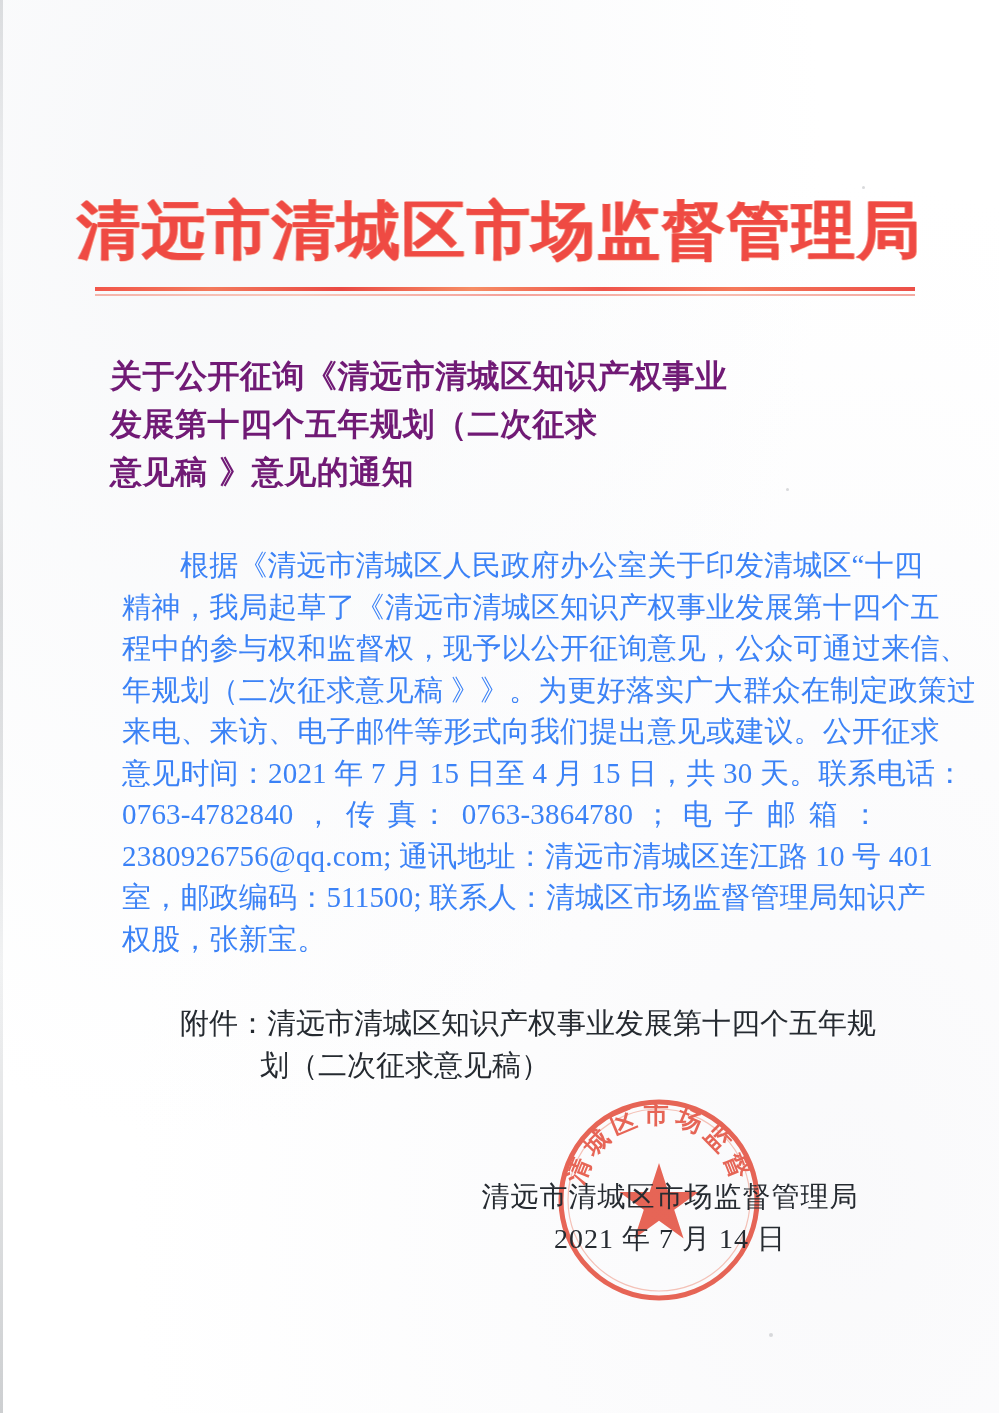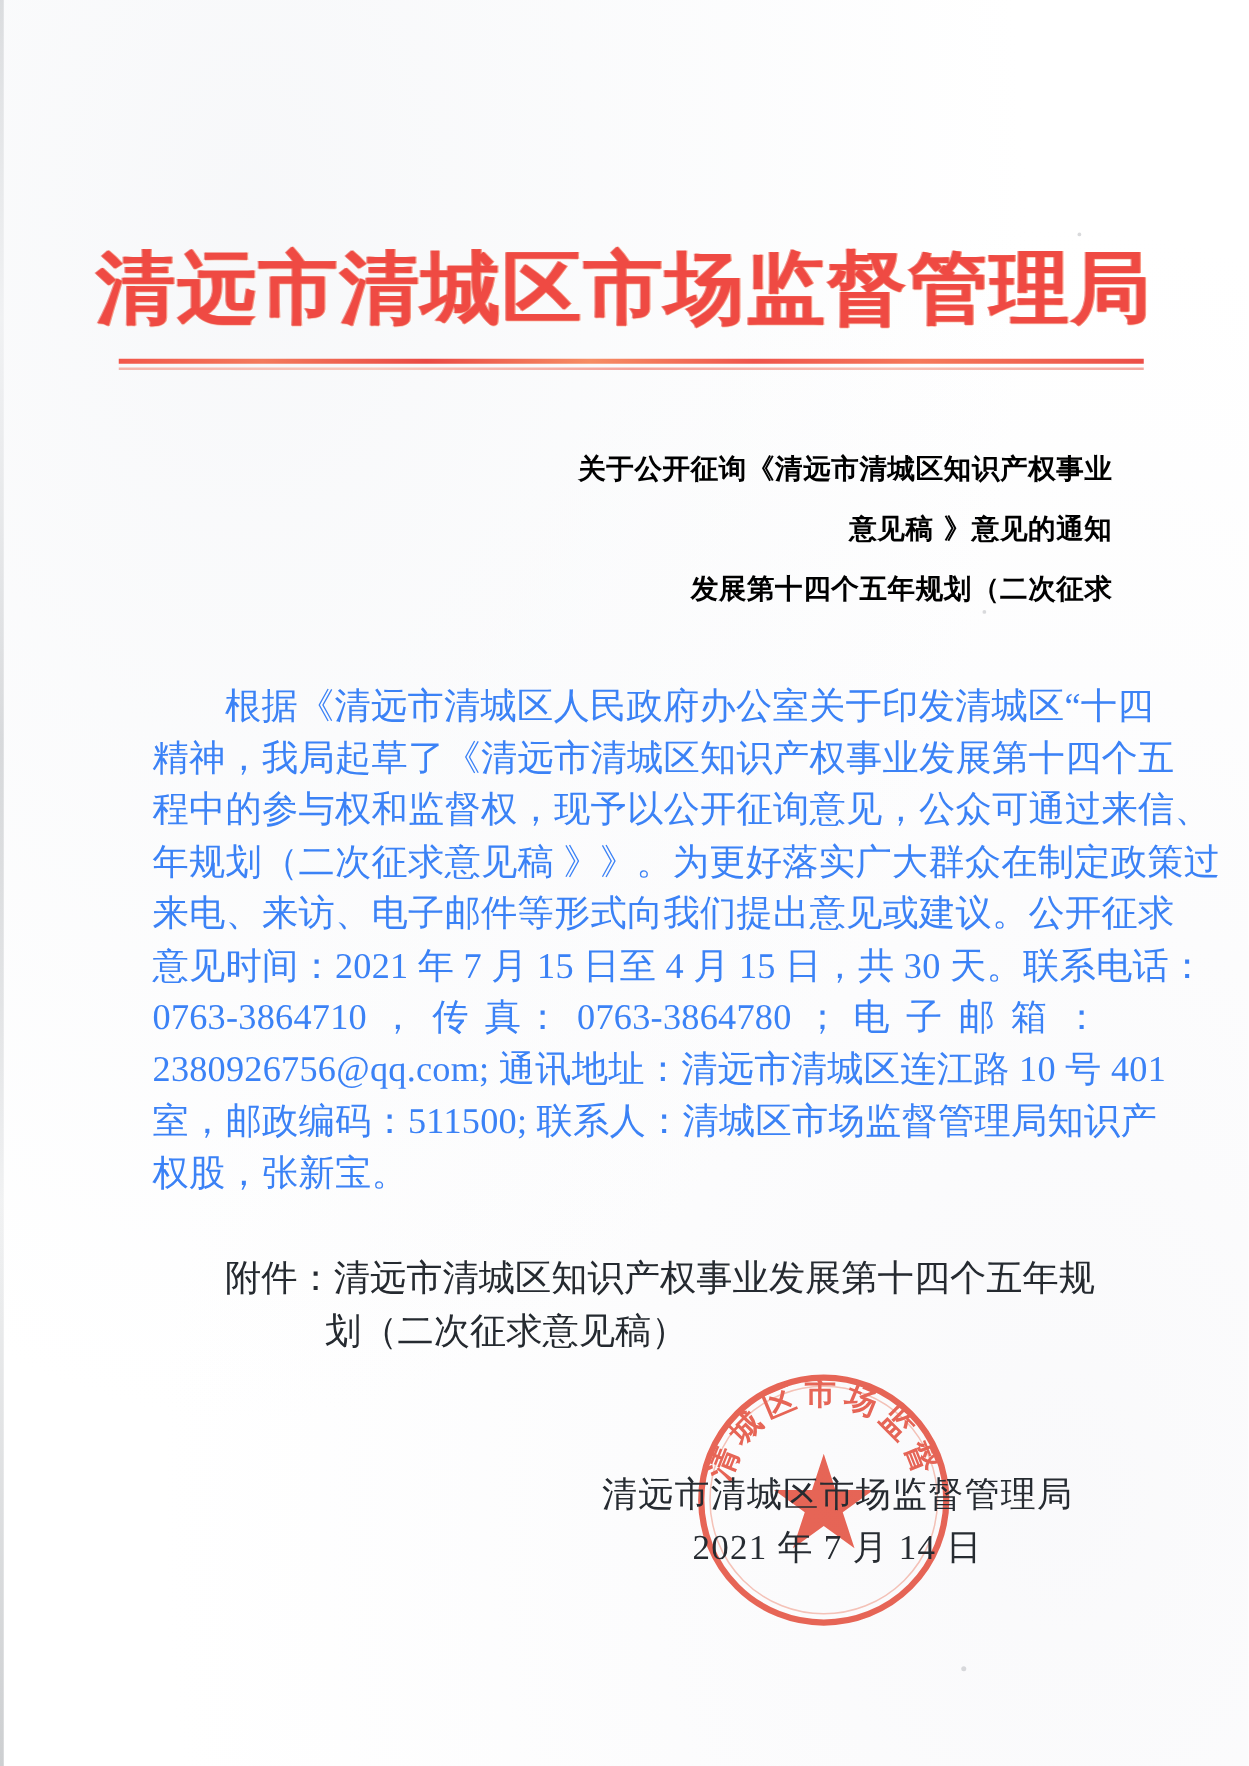--- a/index.html
+++ b/index.html
@@ -80,27 +80,27 @@
       #f4a89c 0%, #f7c0b0 25%, #f3938a 50%, #f6b4a4 75%, #f19a90 100%);
     opacity: 0.85;
   }
 
   
   .doc-title {
     position: absolute;
     left: 110px;
     top: 352px;
     width: 780px;
-    text-align: right;
+    text-align: left;
     font-family: "DejaVu Sans", "Liberation Sans", sans-serif;
     font-weight: 700;
-    font-size: 22px;
+    font-size: 32px;
     line-height: 48px;
     letter-spacing: 0.5px;
-    color: #000000;
+    color: #701a75;
   }
   .doc-title .tline { display: block; white-space: nowrap; }
 
   
   .body-block {
     position: absolute;
     left: 122px;
     top: 545px;
     width: 758px;
     font-size: 29px;
@@ -180,32 +180,32 @@
 <div class="letterhead">
   <div class="letterhead-title">清远市清城区市场监督管理局</div>
 </div>
 <div class="letterhead-rule">
   <div class="rule-thick"></div>
   <div class="rule-thin"></div>
 </div>
 
 <div class="doc-title">
   <span class="tline">关于公开征询《清远市清城区知识产权事业</span>
+  <span class="tline">发展第十四个五年规划（二次征求</span>
   <span class="tline">意见稿 》意见的通知</span>
-  <span class="tline">发展第十四个五年规划（二次征求</span>
 </div>
 
 <div class="body-block">
   <span class="bline indent">根据《清远市清城区人民政府办公室关于印发清城区“十四</span>
   <span class="bline">精神，我局起草了《清远市清城区知识产权事业发展第十四个五</span>
   <span class="bline">程中的参与权和监督权，现予以公开征询意见，公众可通过来信、</span>
   <span class="bline">年规划（二次征求意见稿 》》。为更好落实广大群众在制定政策过</span>
   <span class="bline">来电、来访、电子邮件等形式向我们提出意见或建议。公开征求</span>
   <span class="bline">意见时间：2021 年 7 月 15 日至 4 月 15 日，共 30 天。联系电话：</span>
-  <span class="bline spread">0763-3864710 ， 传 真： 0763-3864780 ； 电 子 邮 箱 ：</span>
+  <span class="bline spread">0763-4782840 ， 传 真： 0763-3864780 ； 电 子 邮 箱 ：</span>
   <span class="bline">2380926756@qq.com; 通讯地址：清远市清城区连江路 10 号 401</span>
   <span class="bline">室，邮政编码：511500; 联系人：清城区市场监督管理局知识产</span>
   <span class="bline">权股，张新宝。</span>
 </div>
 
 <div class="attachment">
   <span class="aline first">附件：清远市清城区知识产权事业发展第十四个五年规</span>
   <span class="aline cont">划（二次征求意见稿）</span>
 </div>
 

